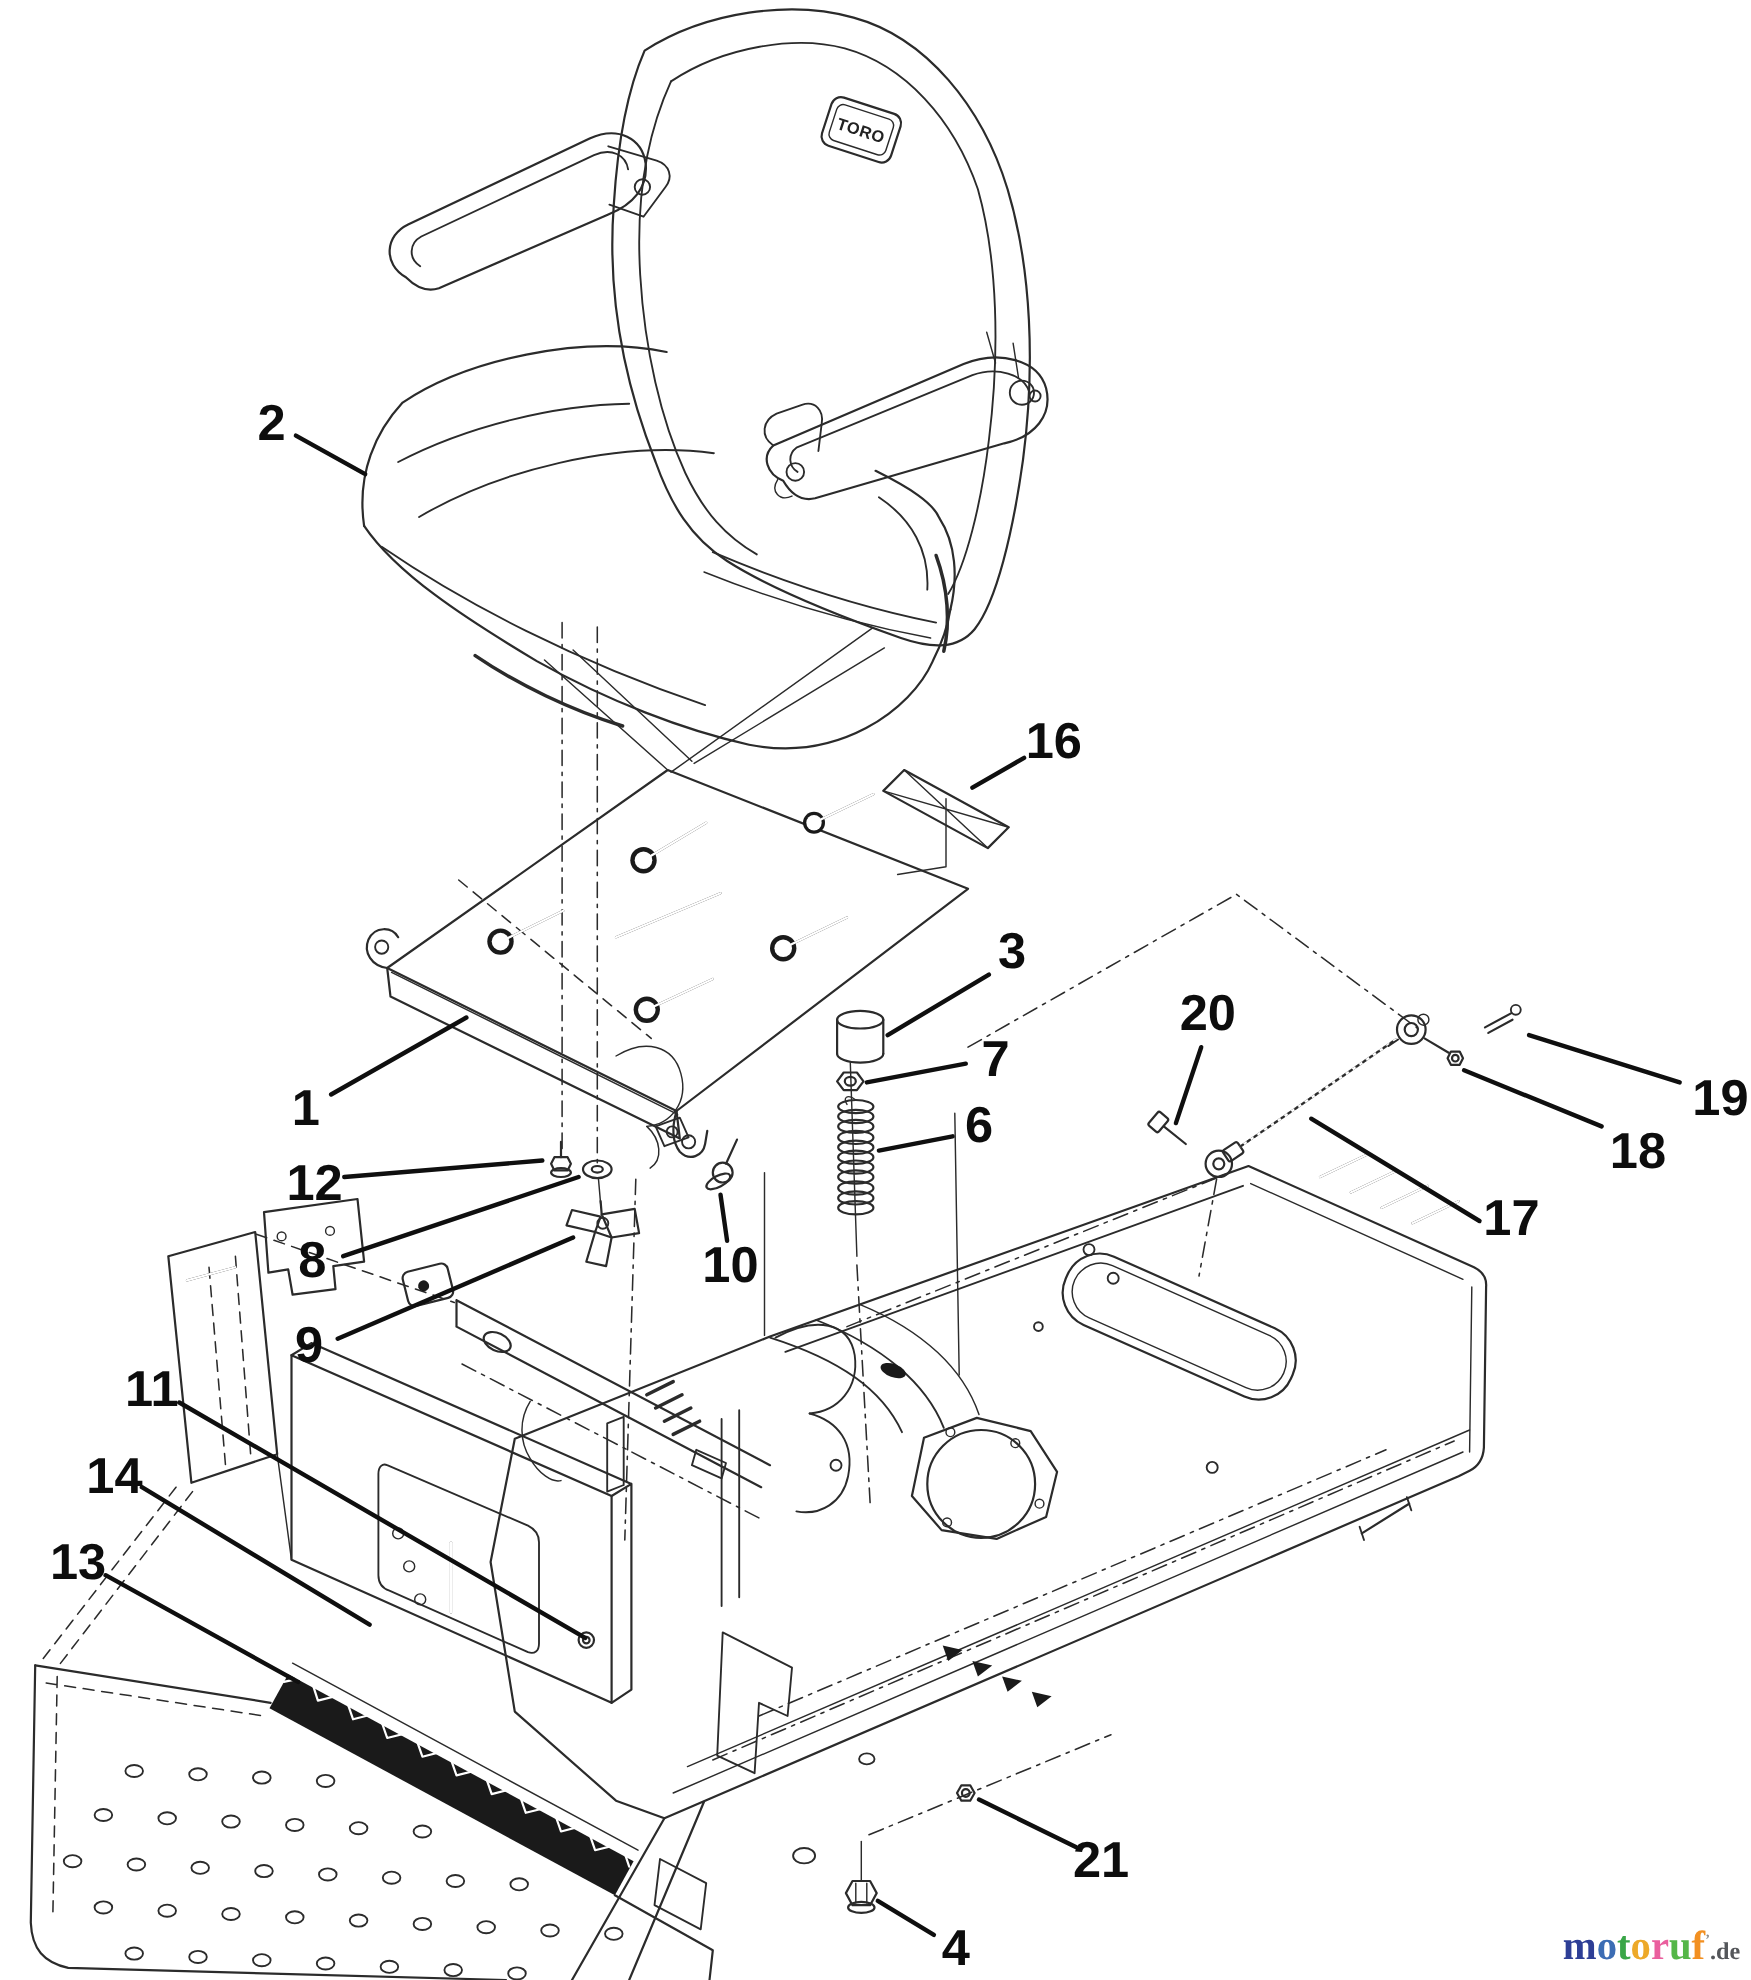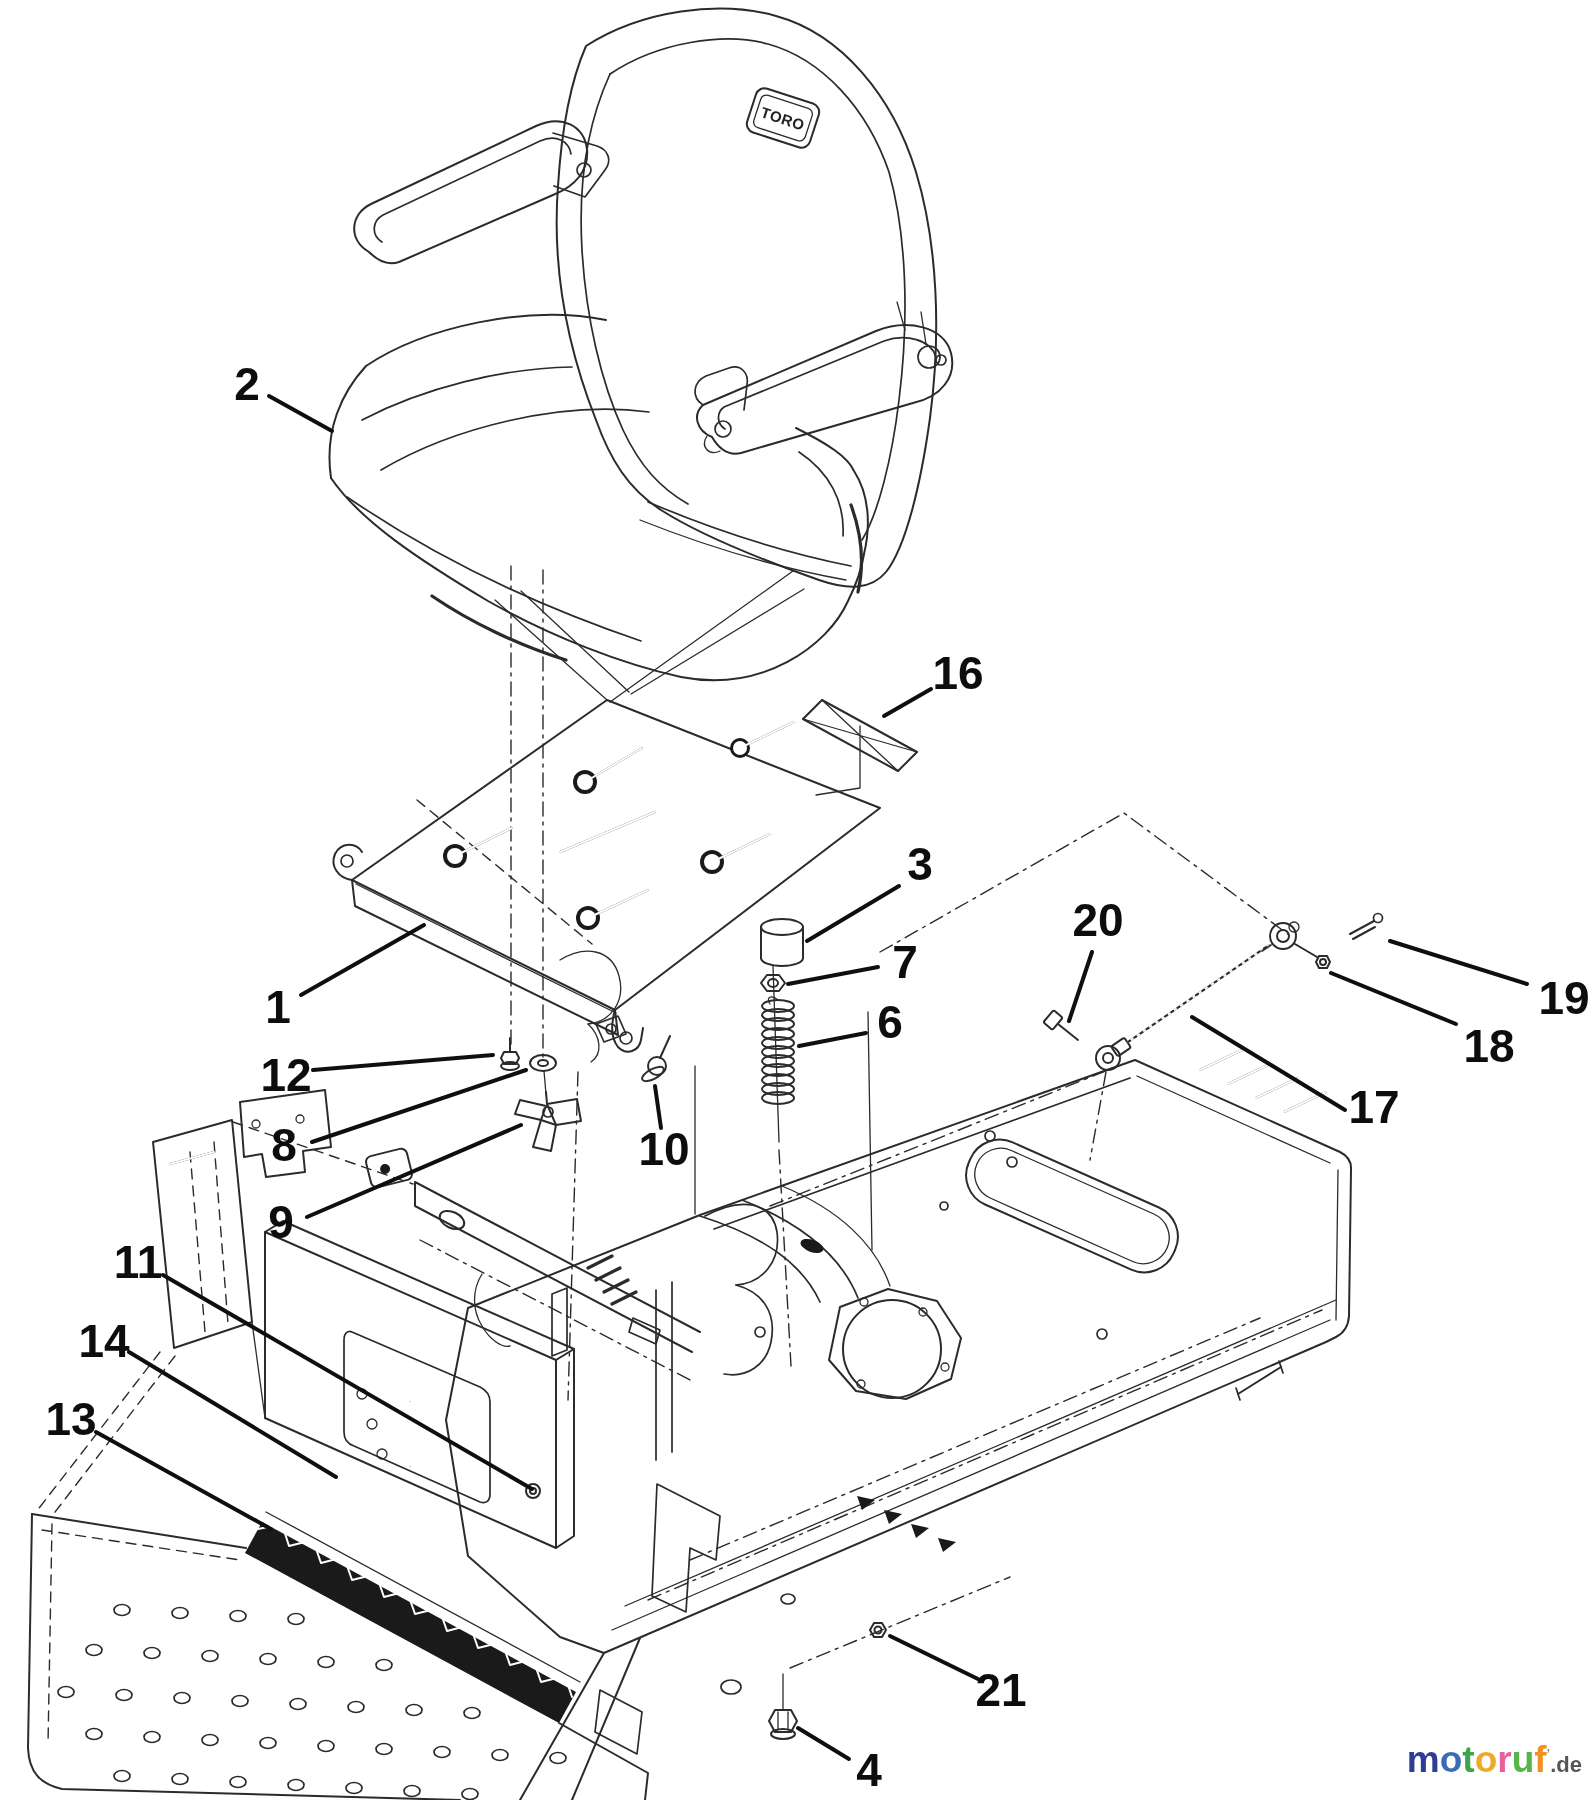--- a/index.html
+++ b/index.html
@@ -14,22 +14,22 @@
   svg .w{stroke:#ffffff;}
   svg .wf{fill:#ffffff;stroke:none;}
   svg .dd{stroke-dasharray:14 6 3 6;stroke-width:1.4;}
   svg .da{stroke-dasharray:10 7;stroke-width:1.4;}
   svg .leader{stroke:#0f0f0f;stroke-width:4;}
   svg text{stroke:none;}
   svg .callout-num{fill:#0d0d0d;font-family:"Liberation Sans",sans-serif;
        font-weight:bold;font-size:46px;text-anchor:middle;}
   svg .toro-text{fill:#222;font-family:"Liberation Sans",sans-serif;font-weight:bold;
        font-size:15px;letter-spacing:.5px;text-anchor:middle;}
-  #watermark{position:absolute;right:10px;bottom:22px;
-       font-family:Liberation Sans, sans-serif;font-weight:bold;line-height:1;}
+  #watermark{position:absolute;right:10px;bottom:12px;
+       font-family:Liberation Serif, serif;font-weight:bold;line-height:1;}
   #watermark .lt{font-size:37px;}
   #watermark .tick{font-size:13px;vertical-align:14px;color:#8a8a8a;}
   #watermark .suffix{font-size:22px;}
 </style>
 </head>
 <body>
 
 <div class="stage">
 <svg id="art" width="1592" height="1800" viewBox="0 0 1592 1800">
 

